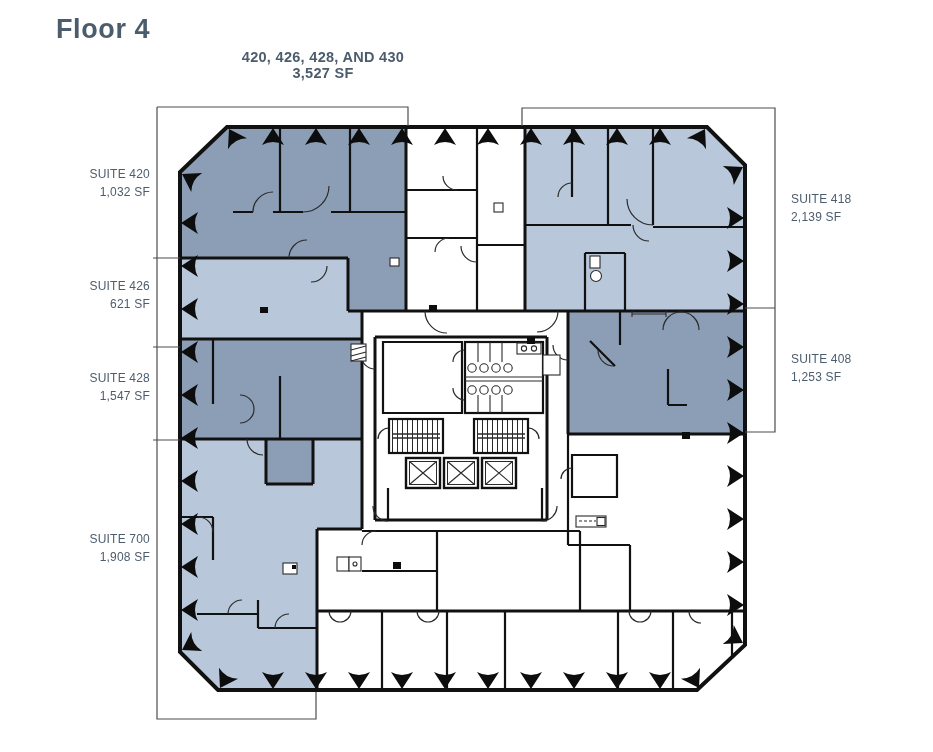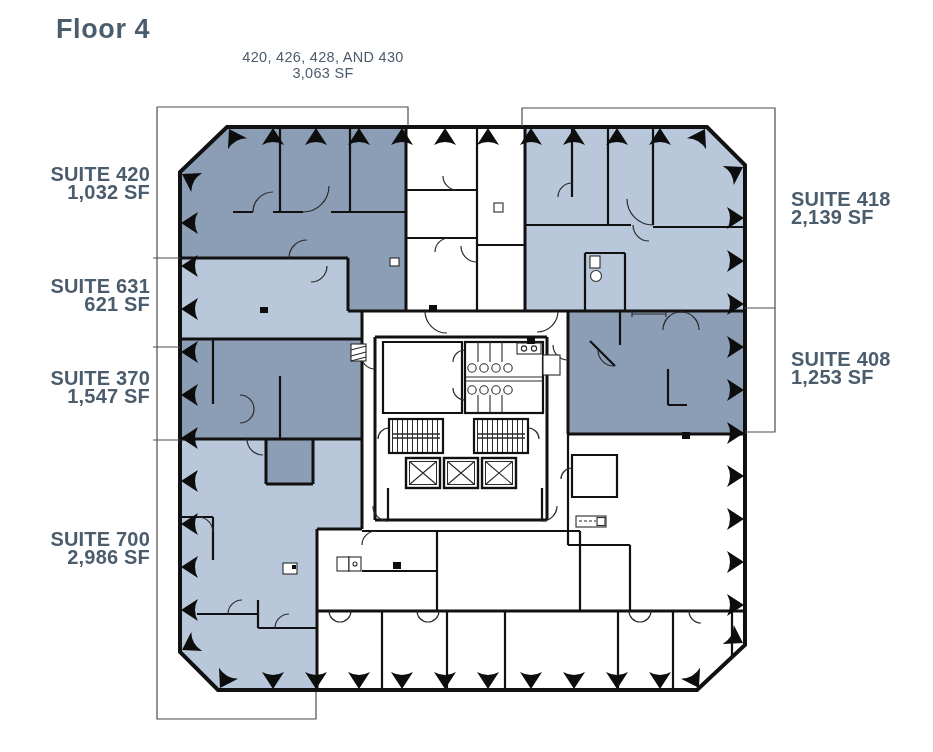--- a/index.html
+++ b/index.html
@@ -16,24 +16,24 @@
     background:var(--background);
     font-family:"Liberation Sans", sans-serif;
     color:var(--label-text);
   }
   .title{
     position:absolute;left:56px;top:14px;margin:0;
     font-size:27px;font-weight:600;letter-spacing:.6px;color:var(--label-text);
   }
   .note{
     position:absolute;left:170px;top:49px;width:306px;text-align:center;
-    font-size:14.5px;font-weight:400;line-height:16px;letter-spacing:.3px;
+    font-size:14.5px;font-weight:700;line-height:16px;letter-spacing:.3px;
   }
   .slabel{
-    position:absolute;font-size:20px;font-weight:700;line-height:17.5px;letter-spacing:.2px;
+    position:absolute;font-size:12px;font-weight:400;line-height:17.5px;letter-spacing:.2px;
   }
   .slabel.left{left:0;width:150px;text-align:right;}
   .slabel.right{left:791px;width:160px;text-align:left;}
   svg{position:absolute;left:0;top:0;}
   .fl{fill:var(--suite-fill-light);}
   .fd{fill:var(--suite-fill-dark);}
   .w4{stroke:var(--wall);stroke-width:4;fill:none;stroke-linejoin:miter;}
   .w3{stroke:var(--wall);stroke-width:3;fill:none;}
   .w2{stroke:var(--wall);stroke-width:2.2;fill:none;}
   .thin{stroke:#2a2a2a;stroke-width:1.1;fill:none;}
@@ -45,38 +45,38 @@
 </style>
 </head>
 <body>
 
 <div class="stage">
 
   <h1 class="title">Floor 4</h1>
 
   <div class="note">
     <div>420, 426, 428, AND 430</div>
-    <div>3,063 SF</div>
+    <div>3,527 SF</div>
   </div>
 
   <div class="slabel left" style="top:166px">
     <div>SUITE 420</div>
     <div>1,032 SF</div>
   </div>
   <div class="slabel left" style="top:278px">
-    <div>SUITE 631</div>
+    <div>SUITE 426</div>
     <div>621 SF</div>
   </div>
   <div class="slabel left" style="top:370px">
-    <div>SUITE 370</div>
+    <div>SUITE 428</div>
     <div>1,547 SF</div>
   </div>
   <div class="slabel left" style="top:531px">
     <div>SUITE 700</div>
-    <div>2,986 SF</div>
+    <div>1,908 SF</div>
   </div>
   <div class="slabel right" style="top:191px">
     <div>SUITE 418</div>
     <div>2,139 SF</div>
   </div>
   <div class="slabel right" style="top:351px">
     <div>SUITE 408</div>
     <div>1,253 SF</div>
   </div>
 

